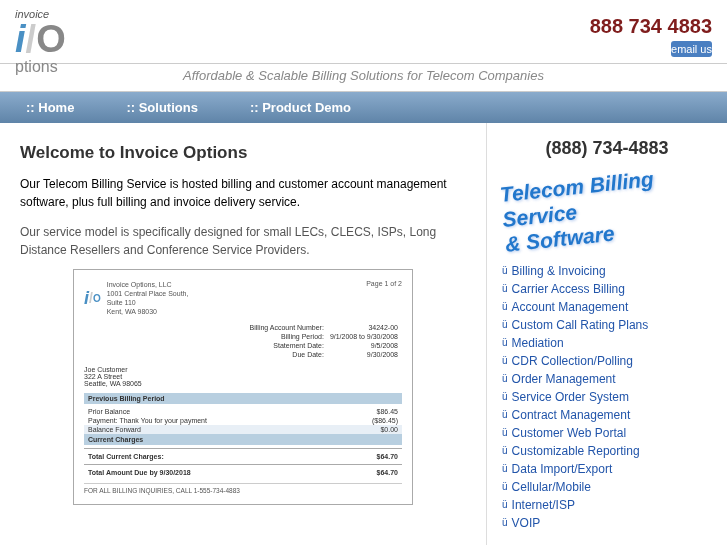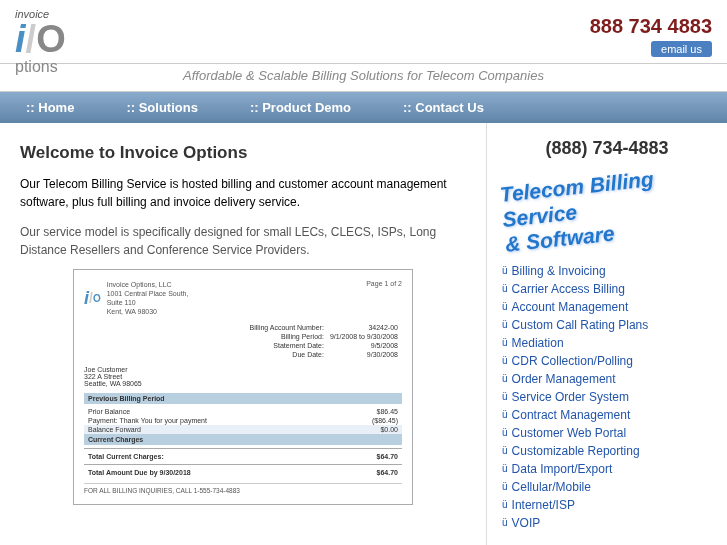--- a/index.html
+++ b/index.html
@@ -22,21 +22,21 @@
       flex-direction: column;
       align-items: flex-start;
     }
     .logo-invoice { font-size: 11px; color: #555; font-style: italic; }
     .logo-options { font-size: 16px; color: #888; }
     #phone-area { text-align: right; }
     #phone-number { font-size: 20px; color: #7f1d1d; font-weight: bold; }
     #email-btn {
       background: #4a7fc1;
       color: #fff;
-      padding: 2px 10px;
+      padding: 2px 0;
       font-size: 11px;
       border-radius: 3px;
       display: inline-block;
       margin-top: 3px;
     }
 
     
     #tagline {
       background: #fff;
       text-align: center;
@@ -157,21 +157,20 @@
     <div id="email-btn">email us</div>
   </div>
 </div>
 
 <div id="tagline">Affordable &amp; Scalable Billing Solutions for Telecom Companies</div>
 
 <div id="nav">
   <a class="nav-item">:: Home</a>
   <a class="nav-item">:: Solutions</a>
   <a class="nav-item">:: Product Demo</a>
-  <a class="nav-item">:: Contact Us</a>
 </div>
 
 <div id="main">
 
   <div id="left-content">
     <h2 id="welcome-title">Welcome to Invoice Options</h2>
     <p id="desc1">Our Telecom Billing Service is hosted billing and customer account management software, plus full billing and invoice delivery service.</p>
     <p id="desc2">Our service model is specifically designed for small LECs, CLECS, ISPs, Long Distance Resellers and Conference Service Providers.</p>
 
     <div id="invoice-preview">

